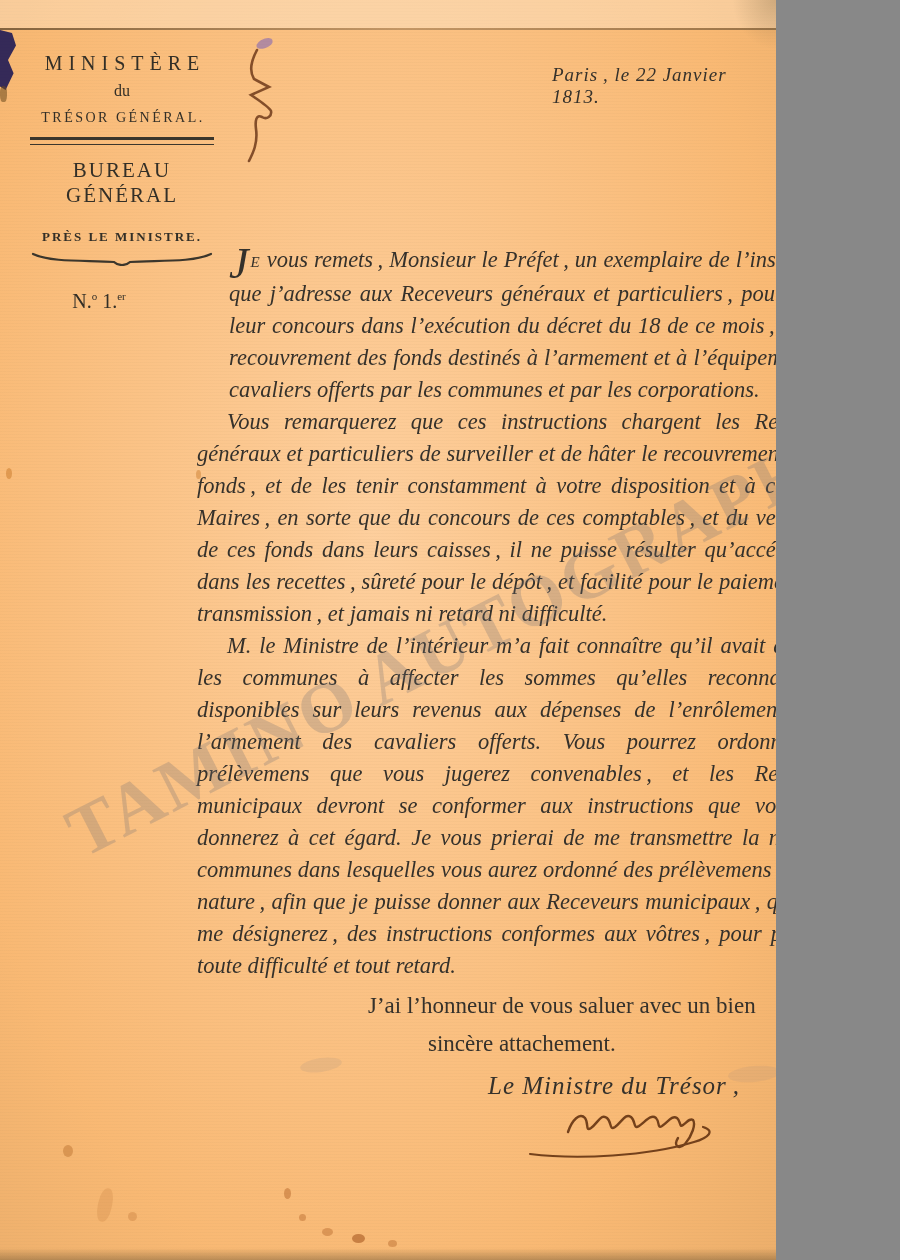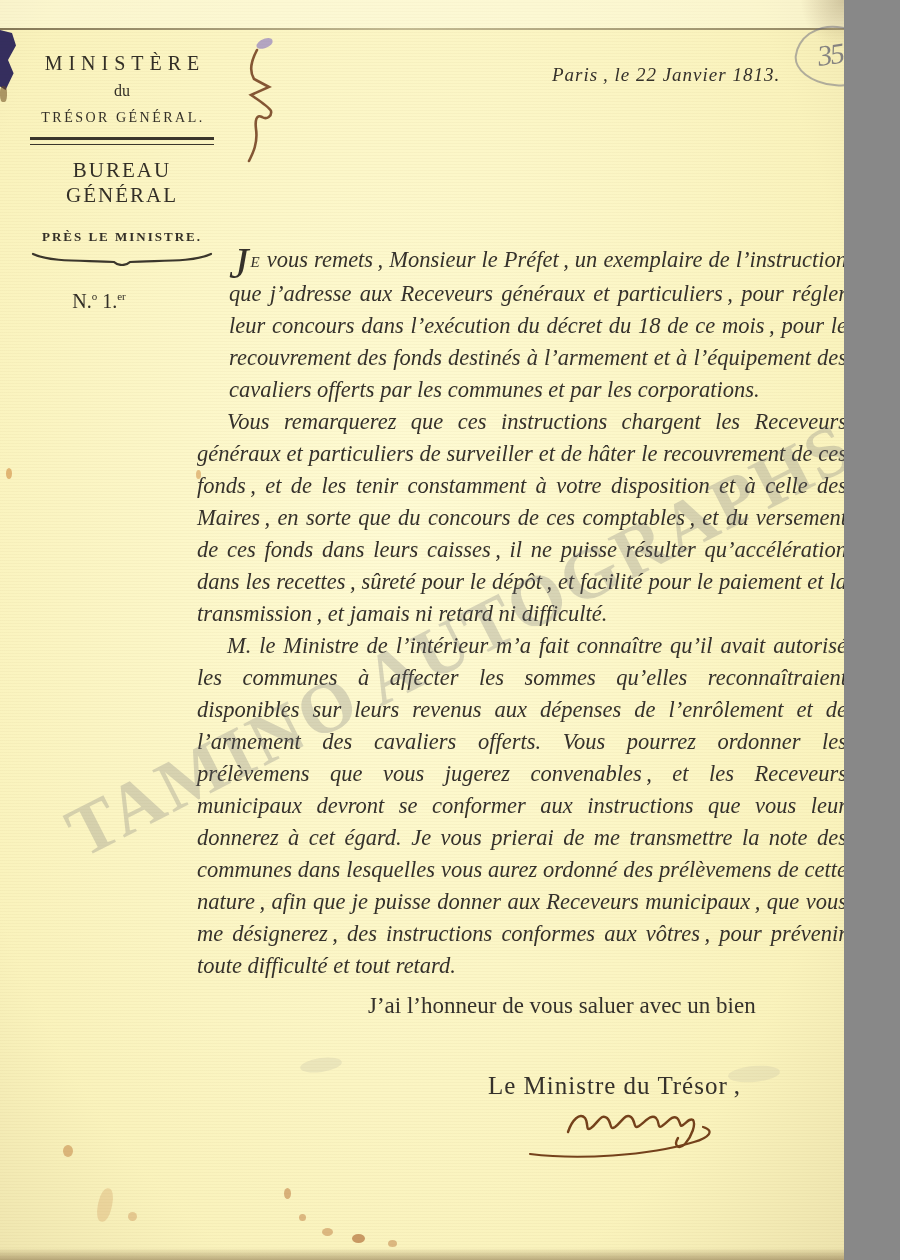--- a/index.html
+++ b/index.html
@@ -1,18 +1,18 @@
 <!DOCTYPE html>
 <html><head>
 <meta charset="utf-8">
 <style>
   html,body{margin:0;padding:0;background:#888;}
   .page{
-    position:relative;width:844px;height:1260px;overflow:hidden;
-    background:#fef9c3;
+    position:relative;width:776px;height:1260px;overflow:hidden;
+    background:#fdba74;
     font-family:"Liberation Serif","DejaVu Serif",serif;
     color:#35312b;
   }
   .page::before{
     content:"";position:absolute;inset:0;pointer-events:none;z-index:1;
     background:
       repeating-linear-gradient(0deg, rgba(170,140,90,0.055) 0 1px, rgba(255,255,255,0) 1px 3px),
       radial-gradient(ellipse at 48% 42%, rgba(255,255,252,0.30) 0%, rgba(200,170,110,0.08) 75%, rgba(150,115,60,0.16) 100%);
   }
   .abs{position:absolute;}
@@ -62,21 +62,21 @@
   .circled-35 span{display:block;margin:7px 0 0 20px;font-size:29px;font-style:italic;
     color:rgba(85,85,105,.70);transform:rotate(-14deg);letter-spacing:-2px;}
   .body-text{left:197px;top:244px;width:650px;z-index:4;
     font-style:italic;font-size:22.5px;line-height:32px;text-align:justify;}
   .para{text-indent:30px;margin:0;}
   .para-first{text-indent:0;margin-left:32px;}
   .dropJ{font-size:44px;line-height:0;vertical-align:-11px;margin-right:2px;}
   .smallE{font-size:15px;letter-spacing:1px;}
   .closing-1{left:368px;top:993px;font-size:23px;z-index:4;}
   .closing-2{left:428px;top:1031px;font-size:23px;z-index:4;}
-  .sig-title{left:488px;top:1072px;font-size:25px;letter-spacing:1px;z-index:4;}
+  .sig-title{left:488px;top:1072px;font-style:italic;font-size:25px;letter-spacing:1px;z-index:4;}
   .sig-svg{left:468px;top:1098px;z-index:4;}
   .pen-mark{left:227px;top:47px;z-index:4;}
   
   .watermark{left:460px;top:640px;z-index:5;pointer-events:none;white-space:nowrap;
     transform:translate(-50%,-50%) rotate(-27deg);
     font-family:"Liberation Serif","DejaVu Serif",serif;font-weight:bold;
     font-size:72px;letter-spacing:3px;color:rgba(108,108,115,0.26);}
 </style>
 </head>
 <body>
@@ -131,20 +131,21 @@
     <span>35</span>
   </div>
 
   <div class="abs body-text">
     <p class="para para-first"><span class="dropJ">J</span><span class="smallE">E</span> <span>vous remets , Monsieur le Préfet , un exemplaire de l’instruction que j’adresse aux Receveurs généraux et particuliers , pour régler leur concours dans l’exécution du décret du 18 de ce mois , pour le recouvrement des fonds destinés à l’armement et à l’équipement des cavaliers offerts par les communes et par les corporations.</span></p>
     <p class="para">Vous remarquerez que ces instructions chargent les Receveurs généraux et particuliers de surveiller et de hâter le recouvrement de ces fonds , et de les tenir constamment à votre disposition et à celle des Maires , en sorte que du concours de ces comptables , et du versement de ces fonds dans leurs caisses , il ne puisse résulter qu’accélération dans les recettes , sûreté pour le dépôt , et facilité pour le paiement et la transmission , et jamais ni retard ni difficulté.</p>
     <p class="para">M. le Ministre de l’intérieur m’a fait connaître qu’il avait autorisé les communes à affecter les sommes qu’elles reconnaîtraient disponibles sur leurs revenus aux dépenses de l’enrôlement et de l’armement des cavaliers offerts. Vous pourrez ordonner les prélèvemens que vous jugerez convenables , et les Receveurs municipaux devront se conformer aux instructions que vous leur donnerez à cet égard. Je vous prierai de me transmettre la note des communes dans lesquelles vous aurez ordonné des prélèvemens de cette nature , afin que je puisse donner aux Receveurs municipaux , que vous me désignerez , des instructions conformes aux vôtres , pour prévenir toute difficulté et tout retard.</p>
   </div>
 
   <div class="abs closing-1">J’ai l’honneur de vous saluer avec un bien</div>
+  <div class="abs closing-2">sincère attachement.</div>
   <div class="abs sig-title">Le Ministre du Trésor ,</div>
 
   <div class="abs sig-svg">
     <svg width="262" height="66" viewBox="0 0 262 66">
       <path d="M100,34 C104,22 112,14 117,20 C121,25 117,34 123,30 C130,25 133,15 139,20 C144,24 141,33 147,29 C154,24 157,15 163,19 C168,23 165,32 171,28 C178,23 183,16 188,20 C192,24 189,31 194,28 C200,24 204,17 209,20 C213,23 211,30 215,27 C219,24 222,20 225,22 C228,26 224,38 217,46 C211,52 205,48 210,40" fill="none" stroke="#74411b" stroke-width="2.4" stroke-linecap="round"></path>
       <path d="M62,56 C110,62 180,58 226,44 C240,40 248,33 235,29" fill="none" stroke="#74411b" stroke-width="2.2" stroke-linecap="round"></path>
     </svg>
   </div>
 
   <div class="abs watermark">TAMINO AUTOGRAPHS</div>

